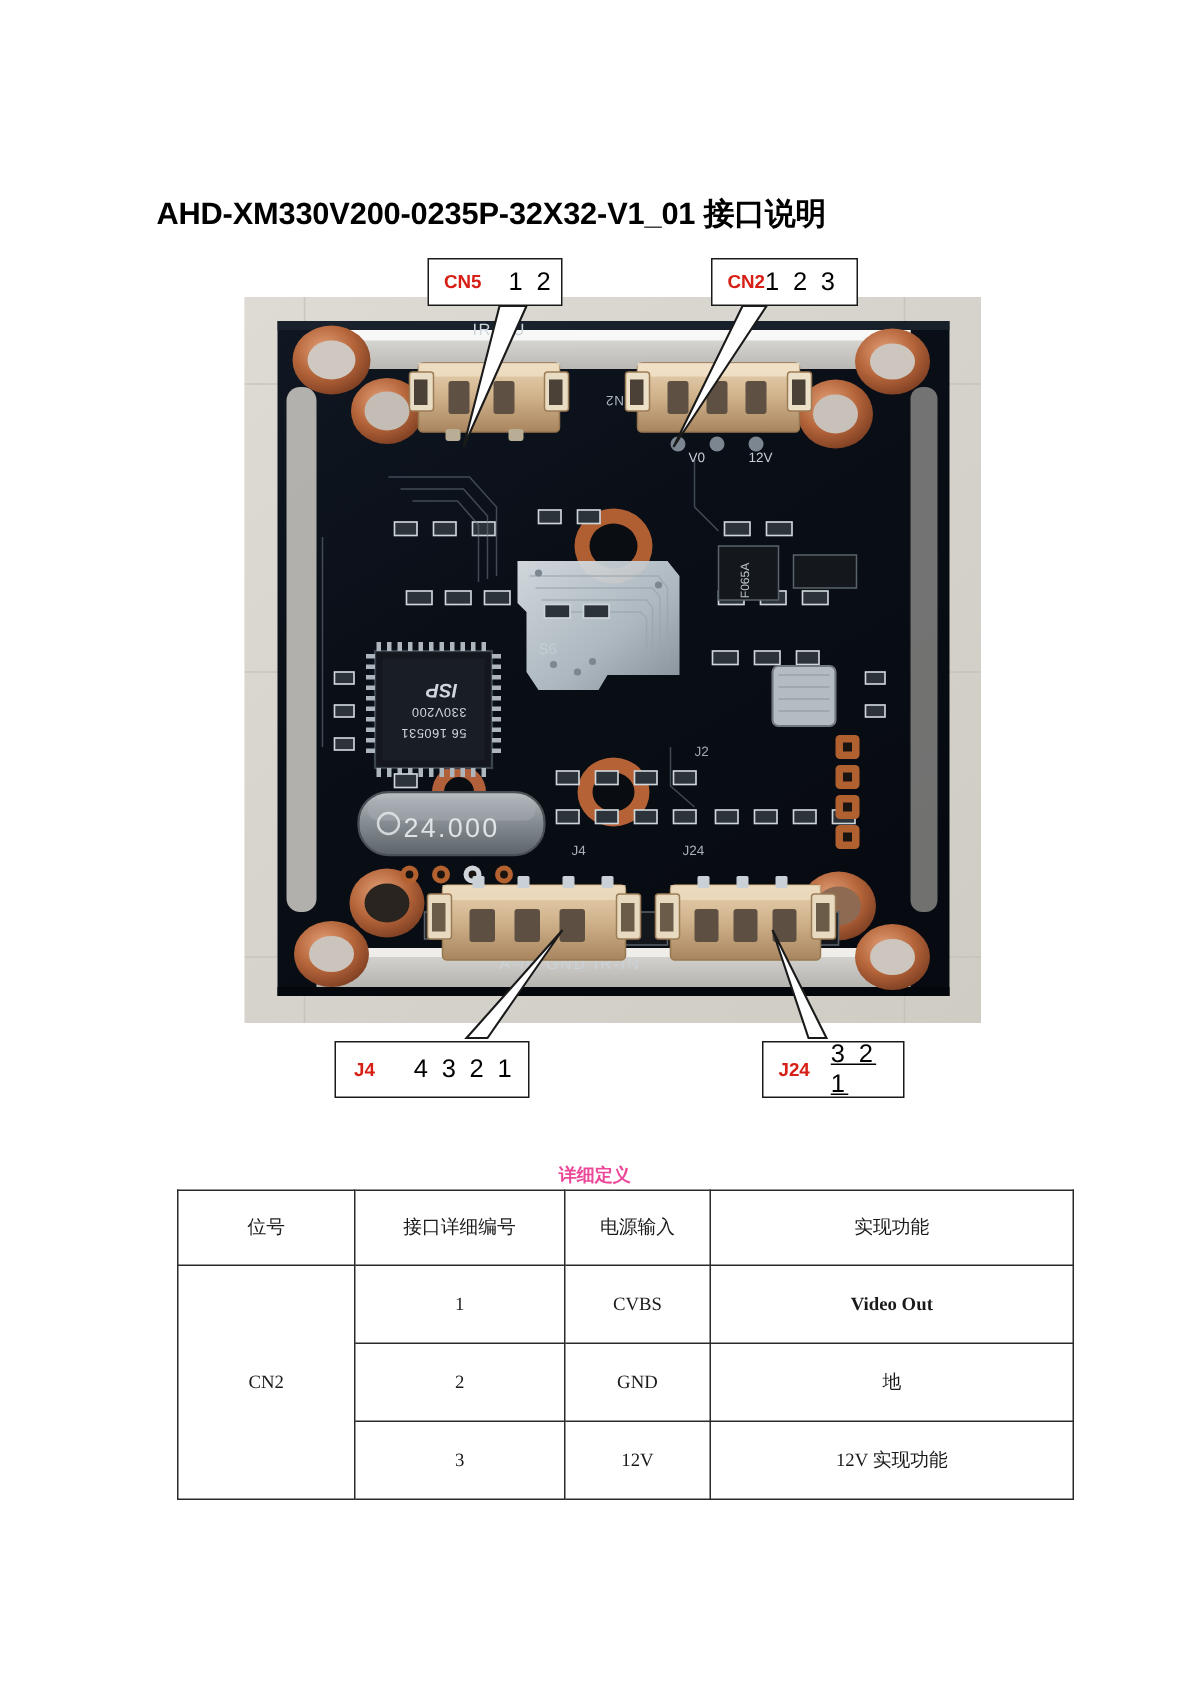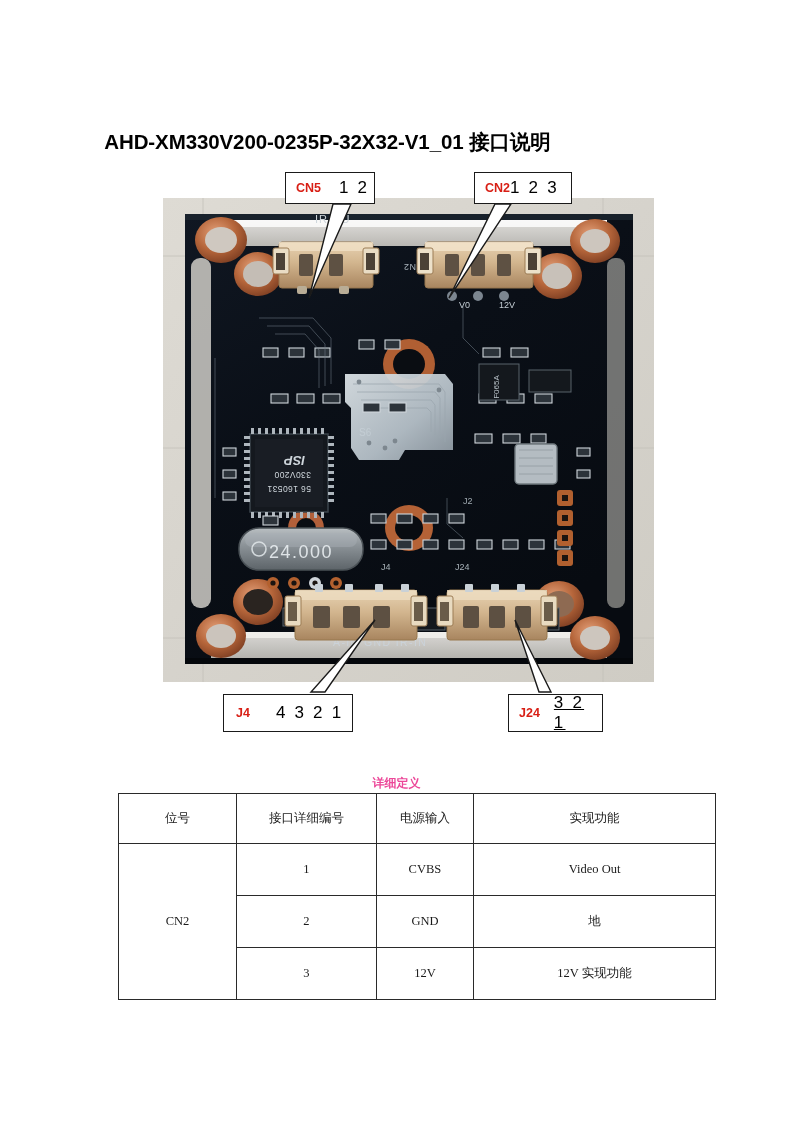--- a/index.html
+++ b/index.html
@@ -124,21 +124,21 @@
     text-align: center;
     vertical-align: middle;
     padding: 0;
   }
   #pin-table .c0 { width: 118px; }
   #pin-table .c1 { width: 140px; }
   #pin-table .c2 { width: 97px; }
   #pin-table .c3 { width: 243px; }
   #pin-table tr.head td { height: 49px; }
   #pin-table tr.body td { height: 51px; }
-  #pin-table td.bold { font-weight: normal; }
+  #pin-table td.bold { font-weight: bold; }
 </style>
 </head>
 <body>
 
 <div id="doc-title">AHD-XM330V200-0235P-32X32-V1_01 接口说明</div>
 
 <div id="figure-block">
 
   <div id="pcb-photo">
     <svg width="491" height="484" viewBox="0 0 491 484" xmlns="http://www.w3.org/2000/svg">

